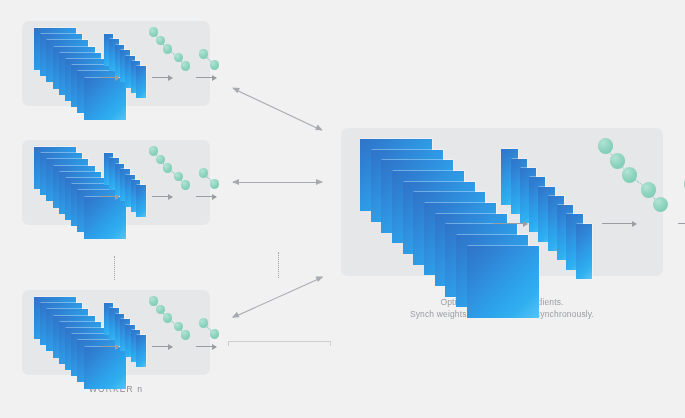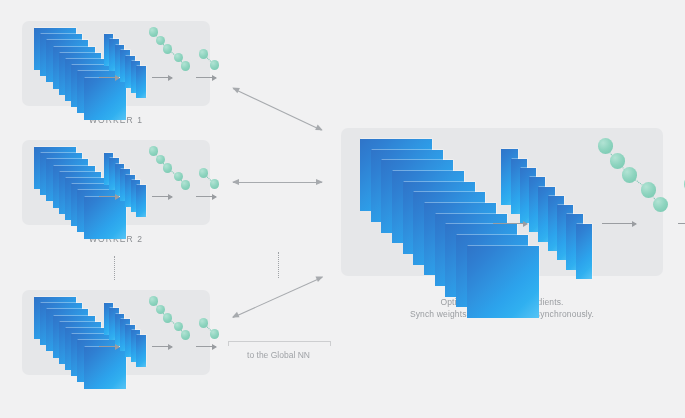--- a/index.html
+++ b/index.html
@@ -186,21 +186,20 @@
         <div class="node" style="width: 9.2px; height: 9.2px; left: 144px; top: 27.9px; z-index: 90;"></div>
         <div class="node" style="width: 9.2px; height: 9.2px; left: 151px; top: 36.4px; z-index: 90;"></div>
         <div class="link" style="left: 173.6px; top: 29px; width: 15.5563px; border-top-width: 1.1px; transform: rotate(0.785398rad); z-index: 80;"></div>
         <div class="node" style="width: 9.2px; height: 9.2px; left: 169px; top: 24.4px; z-index: 90;"></div>
         <div class="node" style="width: 9.2px; height: 9.2px; left: 180px; top: 35.4px; z-index: 90;"></div>
         <div class="flowarrow" style="left: 68.8px; top: 52px; width: 20px; z-index: 95;"></div>
         <div class="flowarrow" style="left: 121.6px; top: 52px; width: 20px; z-index: 95;"></div>
         <div class="flowarrow" style="left: 165.6px; top: 52px; width: 20px; z-index: 95;"></div>
       </div>
   </div>
-  <div class="caption worker-caption" id="worker-caption-1">WORKER 1</div>
 
   <div class="card worker-card" id="worker-card-2">
     <div class="nn" id="nn-w2" style="left: 8px; top: 4px; width: 175px; height: 80px;">
         <div class="layer layer-edge" style="width: 42px; height: 42px; left: 4px; top: 3px; z-index: 1;"></div>
         <div class="layer layer-edge" style="width: 42px; height: 42px; left: 10.2px; top: 9.2px; z-index: 2;"></div>
         <div class="layer layer-edge" style="width: 42px; height: 42px; left: 16.4px; top: 15.4px; z-index: 3;"></div>
         <div class="layer layer-edge" style="width: 42px; height: 42px; left: 22.6px; top: 21.6px; z-index: 4;"></div>
         <div class="layer layer-edge" style="width: 42px; height: 42px; left: 28.8px; top: 27.8px; z-index: 5;"></div>
         <div class="layer layer-edge" style="width: 42px; height: 42px; left: 35px; top: 34px; z-index: 6;"></div>
         <div class="layer layer-edge" style="width: 42px; height: 42px; left: 41.2px; top: 40.2px; z-index: 7;"></div>
@@ -223,21 +222,20 @@
         <div class="node" style="width: 9.2px; height: 9.2px; left: 144px; top: 27.9px; z-index: 90;"></div>
         <div class="node" style="width: 9.2px; height: 9.2px; left: 151px; top: 36.4px; z-index: 90;"></div>
         <div class="link" style="left: 173.6px; top: 29px; width: 15.5563px; border-top-width: 1.1px; transform: rotate(0.785398rad); z-index: 80;"></div>
         <div class="node" style="width: 9.2px; height: 9.2px; left: 169px; top: 24.4px; z-index: 90;"></div>
         <div class="node" style="width: 9.2px; height: 9.2px; left: 180px; top: 35.4px; z-index: 90;"></div>
         <div class="flowarrow" style="left: 68.8px; top: 52px; width: 20px; z-index: 95;"></div>
         <div class="flowarrow" style="left: 121.6px; top: 52px; width: 20px; z-index: 95;"></div>
         <div class="flowarrow" style="left: 165.6px; top: 52px; width: 20px; z-index: 95;"></div>
       </div>
   </div>
-  <div class="caption worker-caption" id="worker-caption-2">WORKER 2</div>
 
   <div id="worker-ellipsis"></div>
 
   <div class="card worker-card" id="worker-card-3">
     <div class="nn" id="nn-w3" style="left: 8px; top: 4px; width: 175px; height: 80px;">
         <div class="layer layer-edge" style="width: 42px; height: 42px; left: 4px; top: 3px; z-index: 1;"></div>
         <div class="layer layer-edge" style="width: 42px; height: 42px; left: 10.2px; top: 9.2px; z-index: 2;"></div>
         <div class="layer layer-edge" style="width: 42px; height: 42px; left: 16.4px; top: 15.4px; z-index: 3;"></div>
         <div class="layer layer-edge" style="width: 42px; height: 42px; left: 22.6px; top: 21.6px; z-index: 4;"></div>
         <div class="layer layer-edge" style="width: 42px; height: 42px; left: 28.8px; top: 27.8px; z-index: 5;"></div>
@@ -262,20 +260,21 @@
         <div class="node" style="width: 9.2px; height: 9.2px; left: 144px; top: 27.9px; z-index: 90;"></div>
         <div class="node" style="width: 9.2px; height: 9.2px; left: 151px; top: 36.4px; z-index: 90;"></div>
         <div class="link" style="left: 173.6px; top: 29px; width: 15.5563px; border-top-width: 1.1px; transform: rotate(0.785398rad); z-index: 80;"></div>
         <div class="node" style="width: 9.2px; height: 9.2px; left: 169px; top: 24.4px; z-index: 90;"></div>
         <div class="node" style="width: 9.2px; height: 9.2px; left: 180px; top: 35.4px; z-index: 90;"></div>
         <div class="flowarrow" style="left: 68.8px; top: 52px; width: 20px; z-index: 95;"></div>
         <div class="flowarrow" style="left: 121.6px; top: 52px; width: 20px; z-index: 95;"></div>
         <div class="flowarrow" style="left: 165.6px; top: 52px; width: 20px; z-index: 95;"></div>
       </div>
   </div>
+  <div class="caption worker-caption" id="worker-caption-3">WORKER n</div>
 
   <div class="card" id="global-card">
     <div class="nn" id="nn-g" style="left: 12px; top: 6px; width: 300px; height: 140px;">
         <div class="layer layer-edge" style="width: 72.24px; height: 72.24px; left: 6.88px; top: 5.16px; z-index: 1;"></div>
         <div class="layer layer-edge" style="width: 72.24px; height: 72.24px; left: 17.544px; top: 15.824px; z-index: 2;"></div>
         <div class="layer layer-edge" style="width: 72.24px; height: 72.24px; left: 28.208px; top: 26.488px; z-index: 3;"></div>
         <div class="layer layer-edge" style="width: 72.24px; height: 72.24px; left: 38.872px; top: 37.152px; z-index: 4;"></div>
         <div class="layer layer-edge" style="width: 72.24px; height: 72.24px; left: 49.536px; top: 47.816px; z-index: 5;"></div>
         <div class="layer layer-edge" style="width: 72.24px; height: 72.24px; left: 60.2px; top: 58.48px; z-index: 6;"></div>
         <div class="layer layer-edge" style="width: 72.24px; height: 72.24px; left: 70.864px; top: 69.144px; z-index: 7;"></div>
@@ -314,16 +313,15 @@
   </div>
 
   <div class="connector" id="connector-1" style="left: 233px; top: 88px; width: 98.4124px; transform: rotate(0.440924rad);"></div>
   <div class="connector" id="connector-2" style="left: 233px; top: 182px; width: 89px; transform: rotate(0rad);"></div>
   <div class="connector" id="connector-3" style="left: 233px; top: 317px; width: 97.5756px; transform: rotate(-0.422387rad);"></div>
 
   <div id="center-ellipsis"></div>
 
   <div id="gradients-bracket"></div>
   <div id="gradients-note">
-    <div>to the Global NN</div>
   </div>
 
 </div>
 
 </body></html>

